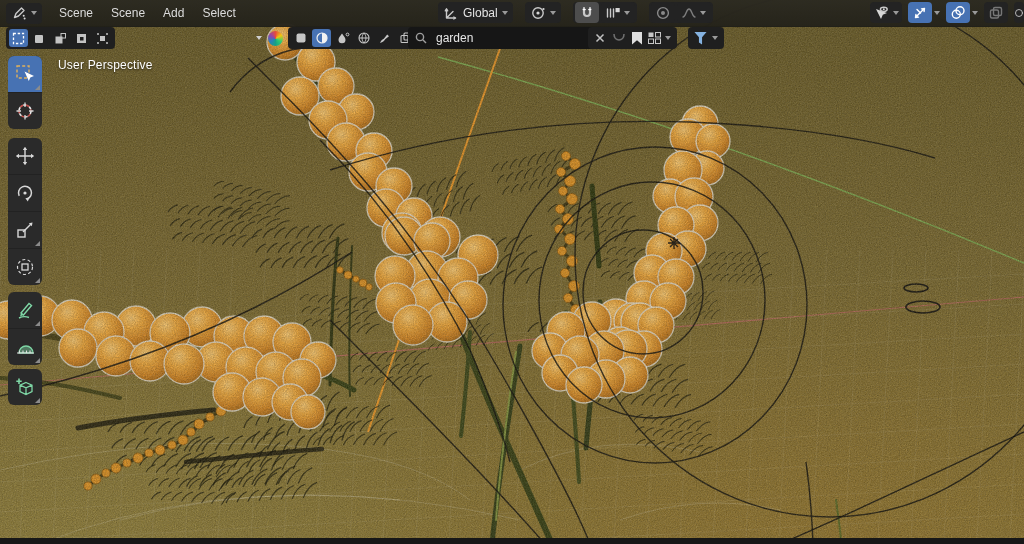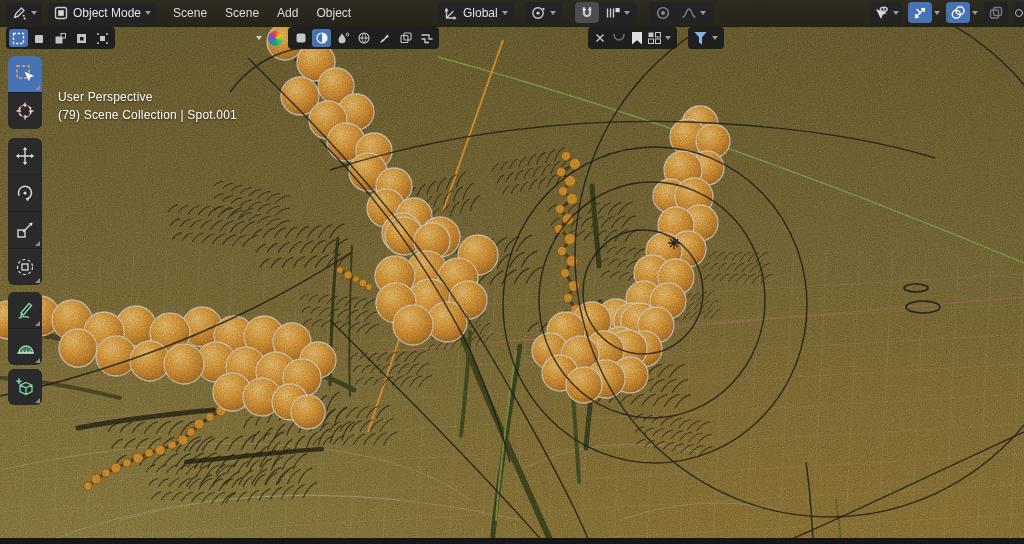--- a/index.html
+++ b/index.html
@@ -5,21 +5,21 @@
   html,body{margin:0;padding:0;background:#111;}
   .stage{position:relative;width:1024px;height:544px;overflow:hidden;
          font-family:"Liberation Sans",sans-serif;-webkit-font-smoothing:antialiased;}
   
   .viewport{position:absolute;inset:0;background:
     radial-gradient(900px 420px at 80% 98%, rgba(178,122,38,.30), transparent 62%),
     radial-gradient(760px 420px at 8% 98%, rgba(196,176,96,.16), transparent 60%),
     linear-gradient(180deg,#6c5e2b 0%,#7c6b33 45%,#8a7938 100%);}
   #scene{position:absolute;left:0;top:0;}
   .vp-label{position:absolute;left:58px;color:#fff;font-size:12px;letter-spacing:.2px;
-    text-shadow:0 1px 2px rgba(0,0,0,.65);pointer-events:none;margin-top:32px;}
+    text-shadow:0 1px 2px rgba(0,0,0,.65);pointer-events:none;}
   .vp-label.l1{top:58px}
   .vp-label.l2{top:76px}
   
   .row1{position:absolute;top:0;left:0;right:0;height:26px;
     background:linear-gradient(180deg,rgba(44,42,33,.97),rgba(36,34,26,.97));
     display:flex;align-items:center;z-index:30;border-bottom:1px solid rgba(0,0,0,.25);}
   .grp{display:flex;align-items:center;height:21px;background:#232323;border-radius:4px;
        padding:0 5px;gap:4px;}
   .grp.btn{cursor:default}
   .menu{color:#dcdcdc;font-size:12px;padding:0 9px;line-height:26px;}
@@ -897,44 +897,35 @@
           <path d="M330,320 C400,390 480,470 545,544" stroke="#17150f" stroke-width="1.4" fill="none" opacity="0.85"></path>
           <path d="M806,462 C810,490 812,518 813,544" stroke="#17150f" stroke-width="1.4" fill="none" opacity="0.85"></path>
           <ellipse cx="916" cy="288" rx="12" ry="4" stroke="#141210" stroke-width="1.6" fill="none" opacity="0.9"></ellipse>
           <ellipse cx="923" cy="307" rx="17" ry="6" stroke="#141210" stroke-width="1.6" fill="none" opacity="0.9"></ellipse>
           <path d="M668,243 H680 M674,237 V249 M670,239 L678,247 M678,239 L670,247" stroke="#111" stroke-width="1.3" fill="none" opacity="0.9"></path>
         </g>
       <rect width="1024" height="544" filter="url(#grainD)" opacity="0.30"></rect>
       <rect width="1024" height="544" filter="url(#grainL)" opacity="0.16"></rect>
     </svg>
     <div class="vp-label l1">User Perspective</div>
-    <div class="vp-label l2">(79) Scene Collection | Spot.001</div>
   </div>
 
   <div class="row1">
     <div class="grp btn" style="margin-left:6px">
       <svg class="icon16" viewBox="0 0 16 16">
         <path class="st" d="M3.5 12.5 L5 8.5 L10.5 3 L13 5.5 L7.5 11 Z"></path>
         <circle class="fw" cx="12.7" cy="10.8" r="1"></circle>
           <circle class="fw" cx="13.6" cy="13.4" r="1"></circle>
       </svg>
       <span class="chev"></span>
     </div>
-    <div class="grp btn" style="margin-left:6px">
-      <svg class="icon16" viewBox="0 0 16 16">
-        <rect class="st" x="2.5" y="2.5" width="11" height="11" rx="2"></rect>
-        <rect class="fw" x="5.2" y="5.2" width="5.6" height="5.6"></rect>
-      </svg>
-      <span class="label">Object Mode</span>
-      <span class="chev"></span>
-    </div>
     <span class="menu" style="margin-left:8px">Scene</span>
     <span class="menu">Scene</span>
     <span class="menu">Add</span>
-    <span class="menu">Object</span>
+    <span class="menu">Select</span>
 
     <div class="center-cluster">
       <div class="grp btn">
         <svg class="icon16" viewBox="0 0 16 16">
           <path class="st" d="M3.5 13 V4.5 M3.5 13 H12 M3.5 13 L10 6.5"></path>
           <path class="st" d="M2.3 5.8 L3.5 3.8 L4.7 5.8 M10.8 12 L12.6 13 L10.8 14"></path>
         </svg>
         <span class="label">Global</span>
         <span class="chev"></span>
       </div>
@@ -1091,20 +1082,27 @@
           <rect x="5" y="2" width="7" height="7" rx="1" fill="none" stroke="#c6c6c6" stroke-width="1.1"></rect>
         </svg>
       </div>
       <div class="cell">
         <svg width="14" height="14" viewBox="0 0 14 14">
           <path d="M1.5 4 H9 V8 H12.5 M1.5 8 H5 V11.5 H9" fill="none" stroke="#c6c6c6" stroke-width="1.3"></path>
         </svg>
       </div>
     </div>
 
+    <div class="search">
+      <svg width="14" height="14" viewBox="0 0 14 14">
+        <circle cx="6" cy="6" r="3.6" fill="none" stroke="#9e9e9e" stroke-width="1.4"></circle>
+        <path d="M8.8 8.8 L12 12" stroke="#9e9e9e" stroke-width="1.4"></path>
+      </svg>
+      <input type="text" value="garden" style="">
+    </div>
 
     <div class="r2grp" style="left:588px;gap:5px;padding:0 6px">
       <svg width="12" height="12" viewBox="0 0 12 12">
         <path d="M2.5 2.5 L9.5 9.5 M9.5 2.5 L2.5 9.5" stroke="#c2c2c2" stroke-width="1.5"></path>
       </svg>
       <svg width="16" height="12" viewBox="0 0 16 12">
         <path d="M3 2 c0 8 10 8 10 0" fill="none" stroke="#6f6f6f" stroke-width="1.6"></path>
       </svg>
       <div class="bookmark"></div>
       <div style="display:flex;align-items:center;gap:3px">

